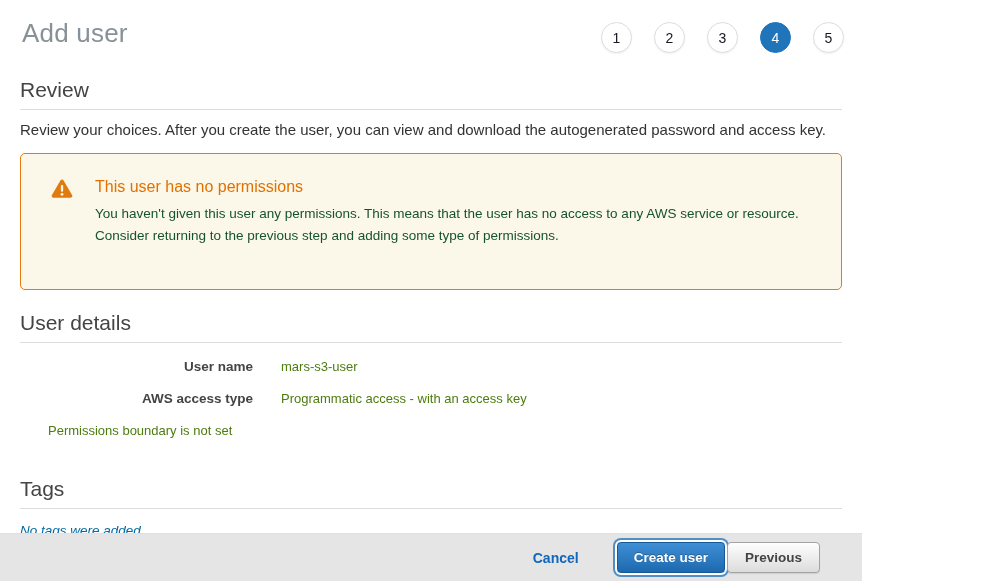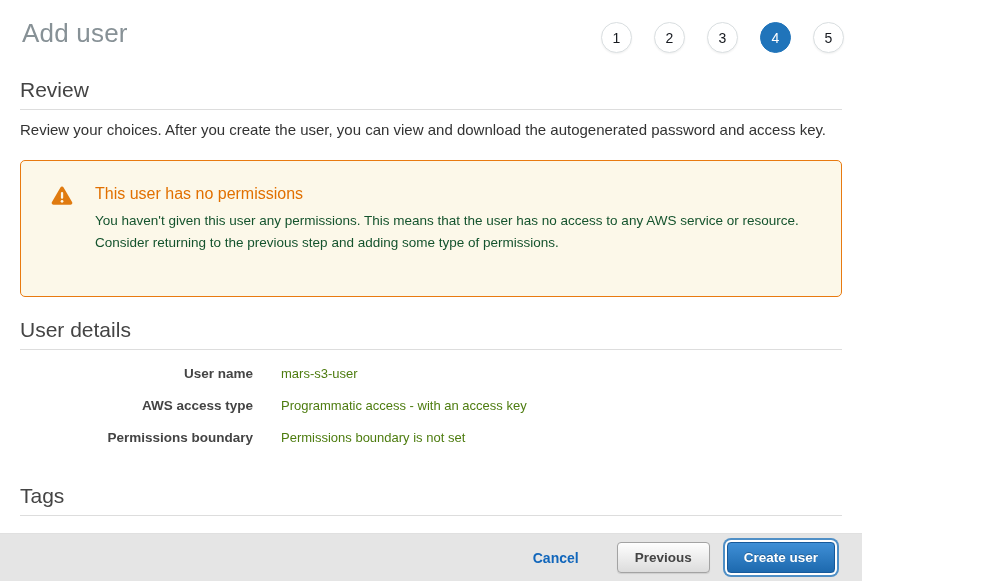--- a/index.html
+++ b/index.html
@@ -72,21 +72,21 @@
   }
   .review-section { margin-top: 25px; }
   .review-desc {
     font-size: 15px;
     color: #333;
     margin: 11px 0 0 0;
   }
 
   
   .warning-box {
-    margin-top: 22px;
+    margin-top: 15px;
     border: 1px solid #e87a10;
     border-radius: 5px;
     background: #fcf8e9;
     padding: 24px 30px 42px 28px;
     display: flex;
     align-items: flex-start;
     min-height: 123px;
   }
   .warning-icon-wrap {
     flex: 0 0 auto;
@@ -223,33 +223,32 @@
       <div class="detail-rows">
         <div class="detail-row">
           <div class="detail-label">User name</div>
           <div class="detail-value">mars-s3-user</div>
         </div>
         <div class="detail-row">
           <div class="detail-label">AWS access type</div>
           <div class="detail-value">Programmatic access - with an access key</div>
         </div>
         <div class="detail-row">
-          <div class="detail-label">Permissions boundary</div>
           <div class="detail-value">Permissions boundary is not set</div>
         </div>
       </div>
     </section>
 
     <section class="tags-section">
       <h2 class="section-heading">Tags</h2>
       <hr class="rule">
       <p class="tags-empty">No tags were added.</p>
     </section>
 
   </div>
 
   <div class="footer">
     <a class="cancel-link">Cancel</a>
+    <button class="btn btn-create">Create user</button>
     <button class="btn btn-previous">Previous</button>
-    <button class="btn btn-create">Create user</button>
   </div>
 
 </div>
 
 </body></html>

